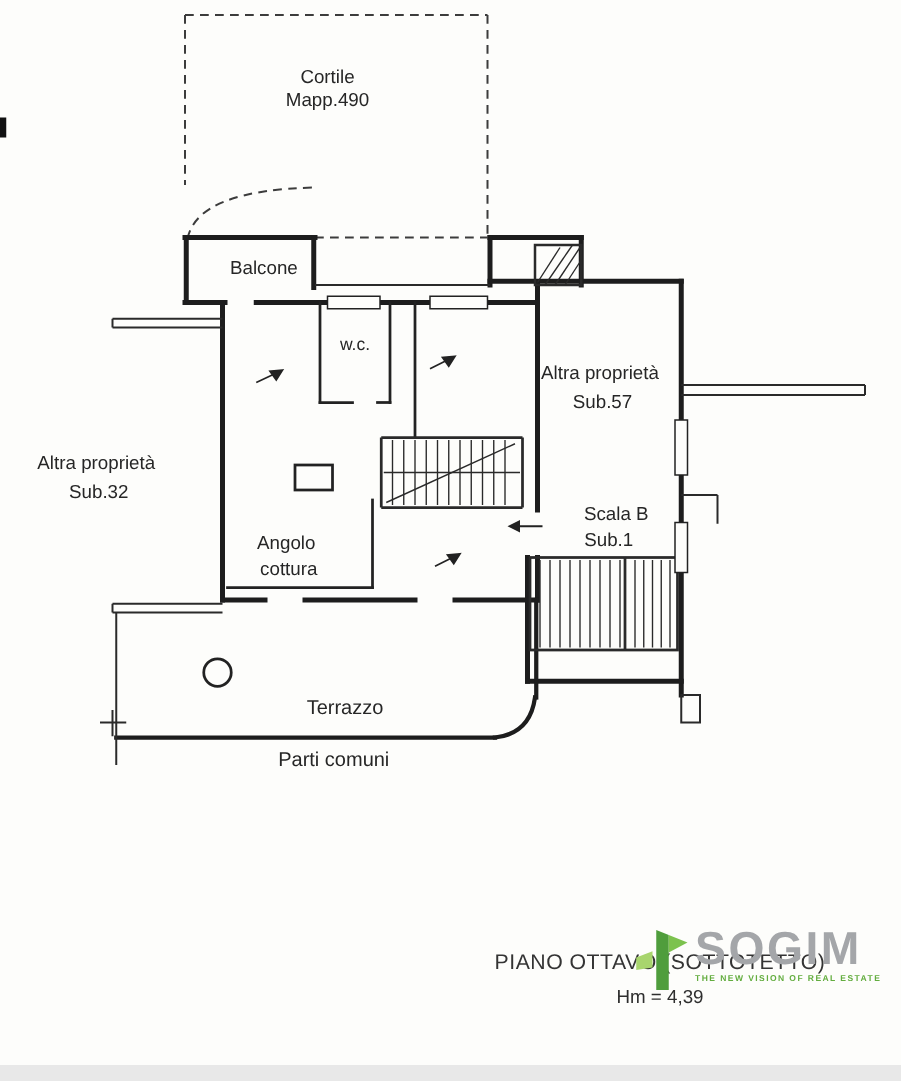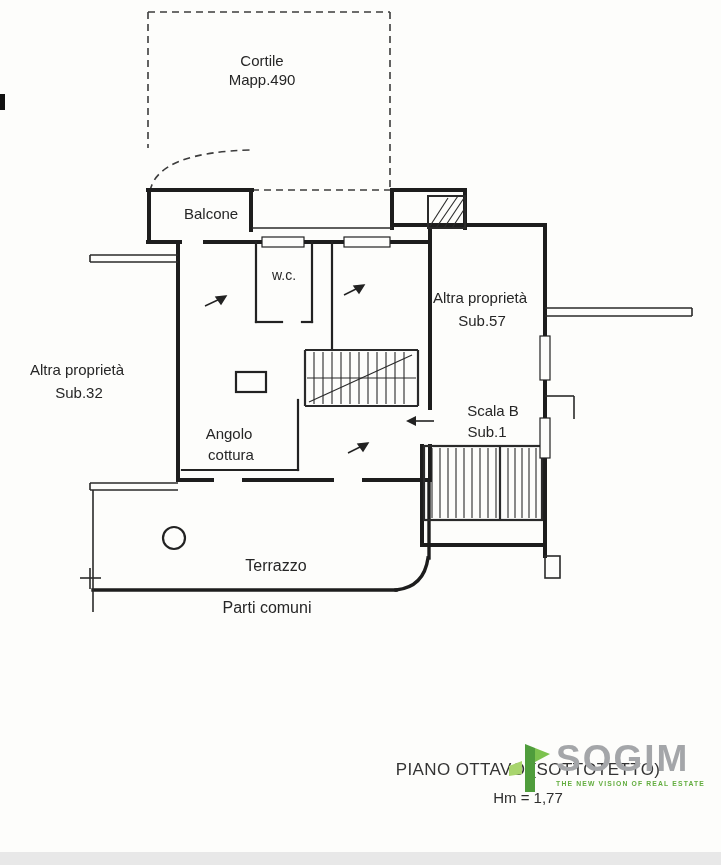--- a/index.html
+++ b/index.html
@@ -239,21 +239,21 @@
       <text class="lbl" x="231" y="460" text-anchor="middle">cottura</text>
 
       <text class="lbl" x="276" y="571" text-anchor="middle" style="font-size:16px">Terrazzo</text>
 
       <text class="lbl" x="267" y="613" text-anchor="middle" style="font-size:16px">Parti comuni</text>
     </g>
   </svg>
 
   <div class="caption">
     <div class="caption-title">PIANO OTTAVO (SOTTOTETTO)</div>
-    <div class="caption-hm">Hm = 1,77</div>
+    <div class="caption-hm">Hm = 4,39</div>
   </div>
 
   <div class="logo">
     <svg width="46" height="56" viewBox="0 0 46 56">
       <polygon points="20,4 30,8 30,52 20,52" fill="#4f9d3c"></polygon>
       <polygon points="30,8 45,14 30,22" fill="#7cc24e"></polygon>
       <polygon points="4,26 17,21 17,34 4,36" fill="#a8d56d"></polygon>
     </svg>
     <div class="logo-text">
       <div class="logo-name">SOGIM</div>

